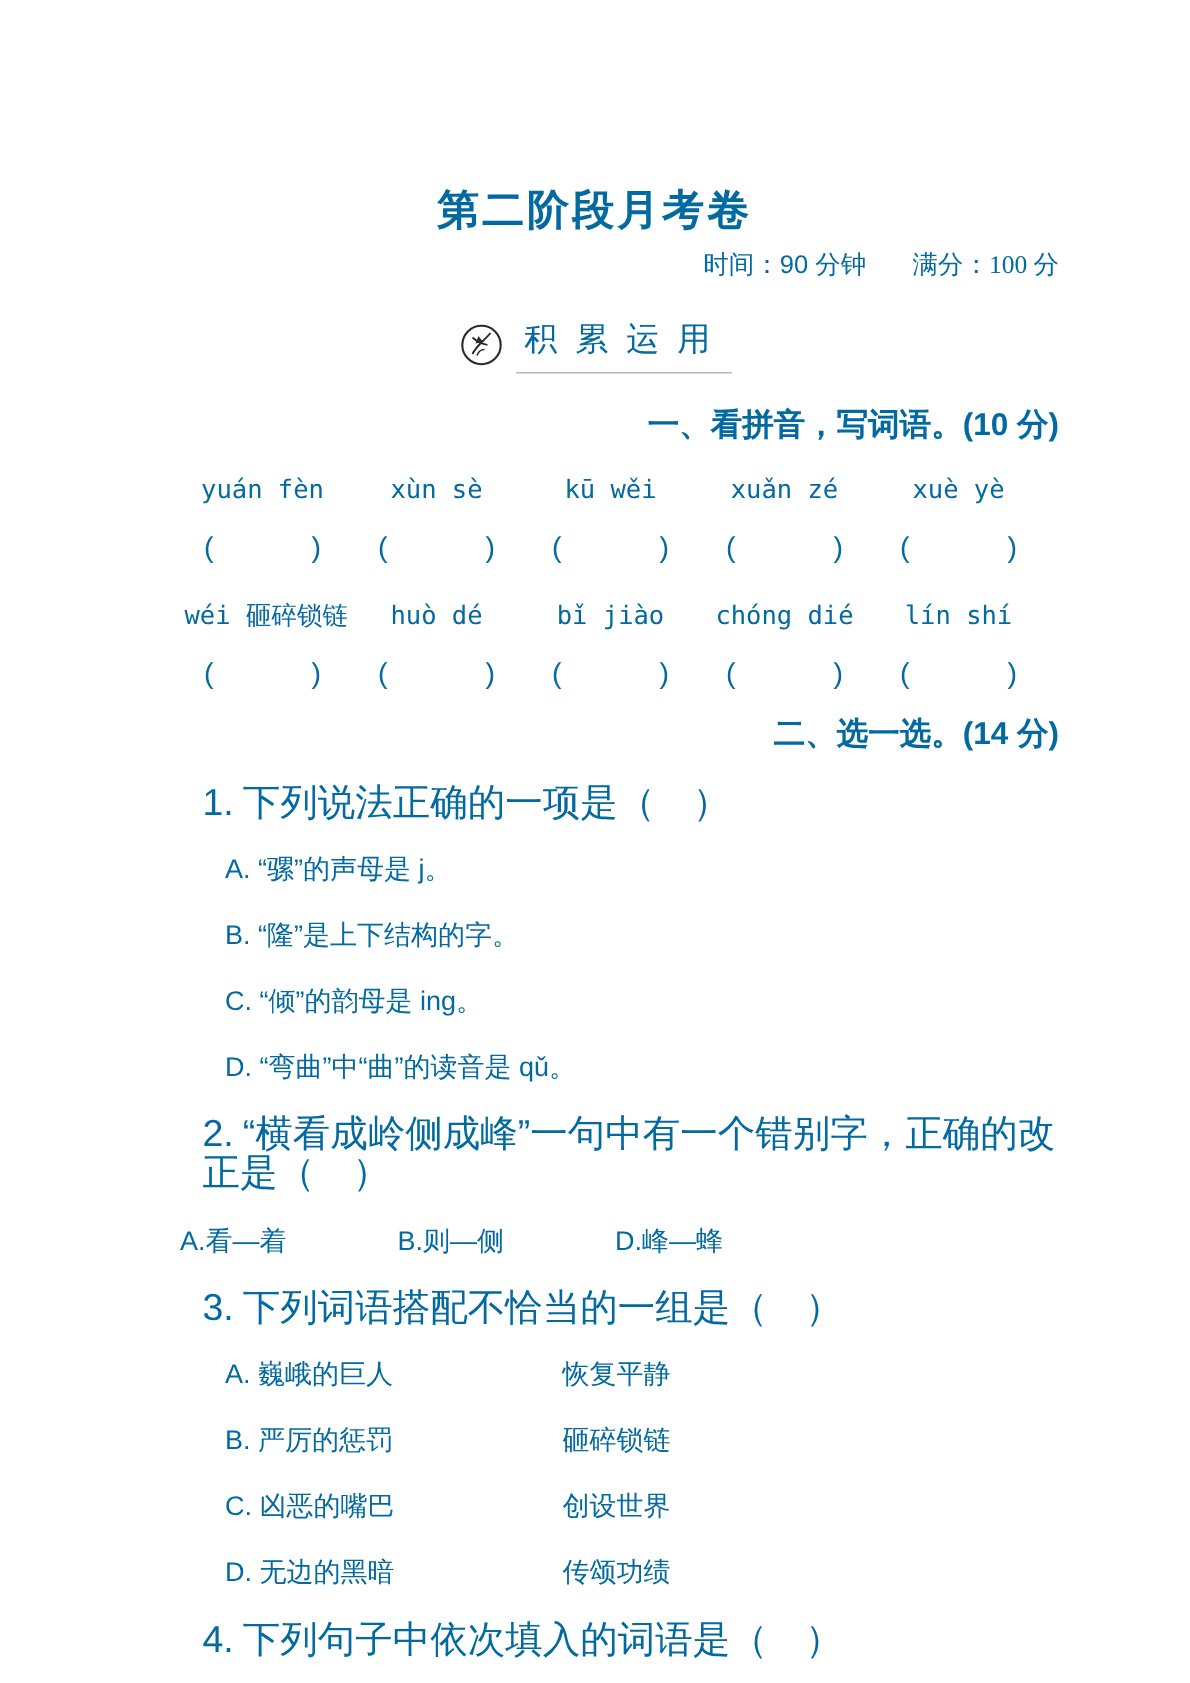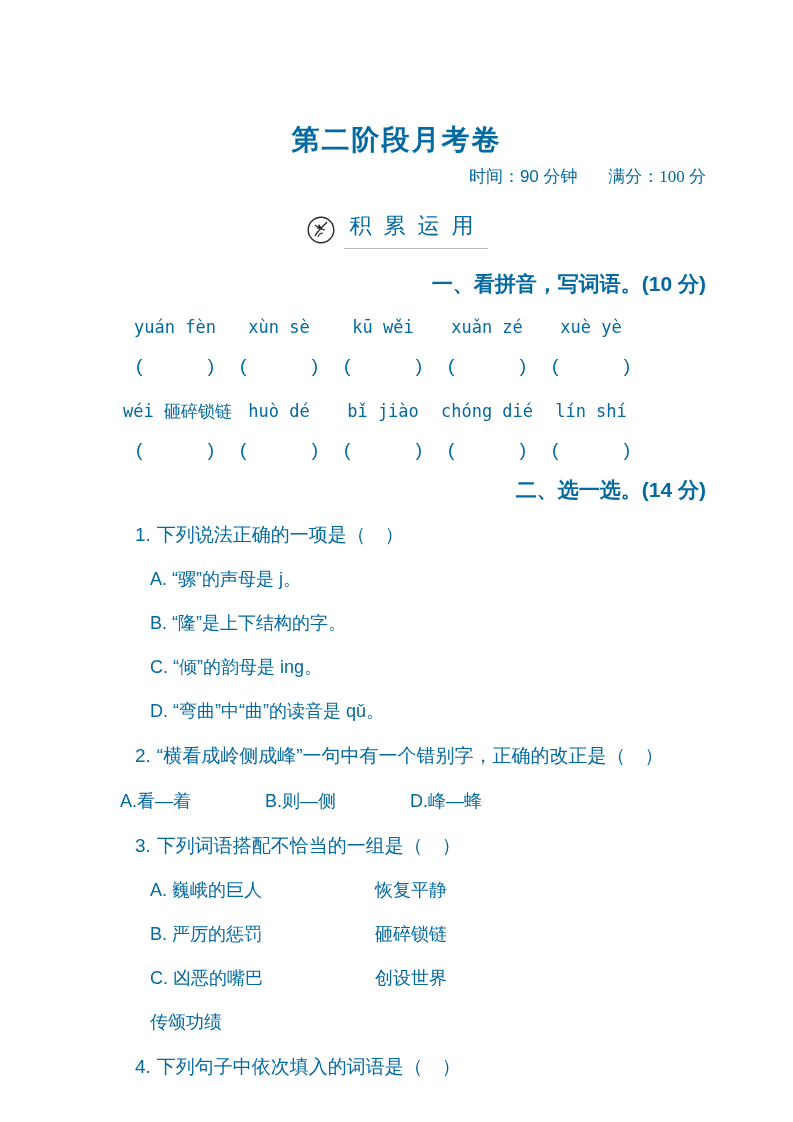--- a/index.html
+++ b/index.html
@@ -61,21 +61,21 @@
     font-weight: 700;
     line-height: 26px;
     text-align: right;
   }
   .sec1-heading { margin-top: 22px; }
   .sec2-heading { margin-top: 14px; }
   .pinyin-grid {
     margin-left: 28px;
     width: 568px;
     display: flex;
-    justify-content: flex-start;
+    justify-content: space-between;
   }
   .pinyin-grid.first { margin-top: 18px; }
   .pinyin-grid.second { margin-top: 20px; }
   .pcol {
     width: 104px;
     text-align: center;
   }
   .pinyin {
     font-family: "DejaVu Sans Mono", monospace;
     font-size: 17px;
@@ -86,21 +86,21 @@
     margin: 14px auto 0 auto;
     width: 78px;
     display: flex;
     justify-content: space-between;
     font-size: 19px;
     line-height: 26px;
   }
   .question {
     margin-top: 19px;
     margin-left: 40px;
-    font-size: 19px;
+    font-size: 25px;
     line-height: 26px;
   }
   .qnum { margin-right: 6px; }
   .opt {
     margin-top: 18px;
     margin-left: 55px;
     font-size: 18px;
     line-height: 26px;
   }
   .opt-inline-row {
@@ -252,20 +252,21 @@
     </div>
     <div class="opt opt-pair">
       <span class="pair-left">B. 严厉的惩罚</span>
       <span class="pair-right">砸碎锁链</span>
     </div>
     <div class="opt opt-pair">
       <span class="pair-left">C. 凶恶的嘴巴</span>
       <span class="pair-right">创设世界</span>
     </div>
     <div class="opt opt-pair">
+      <span class="pair-left">D. 无边的黑暗</span>
       <span class="pair-right">传颂功绩</span>
     </div>
 
     <div class="question">
       <span class="qnum">4.</span><span>下列句子中依次填入的词语是（　）</span>
     </div>
 
   </div>
 </div>
 

